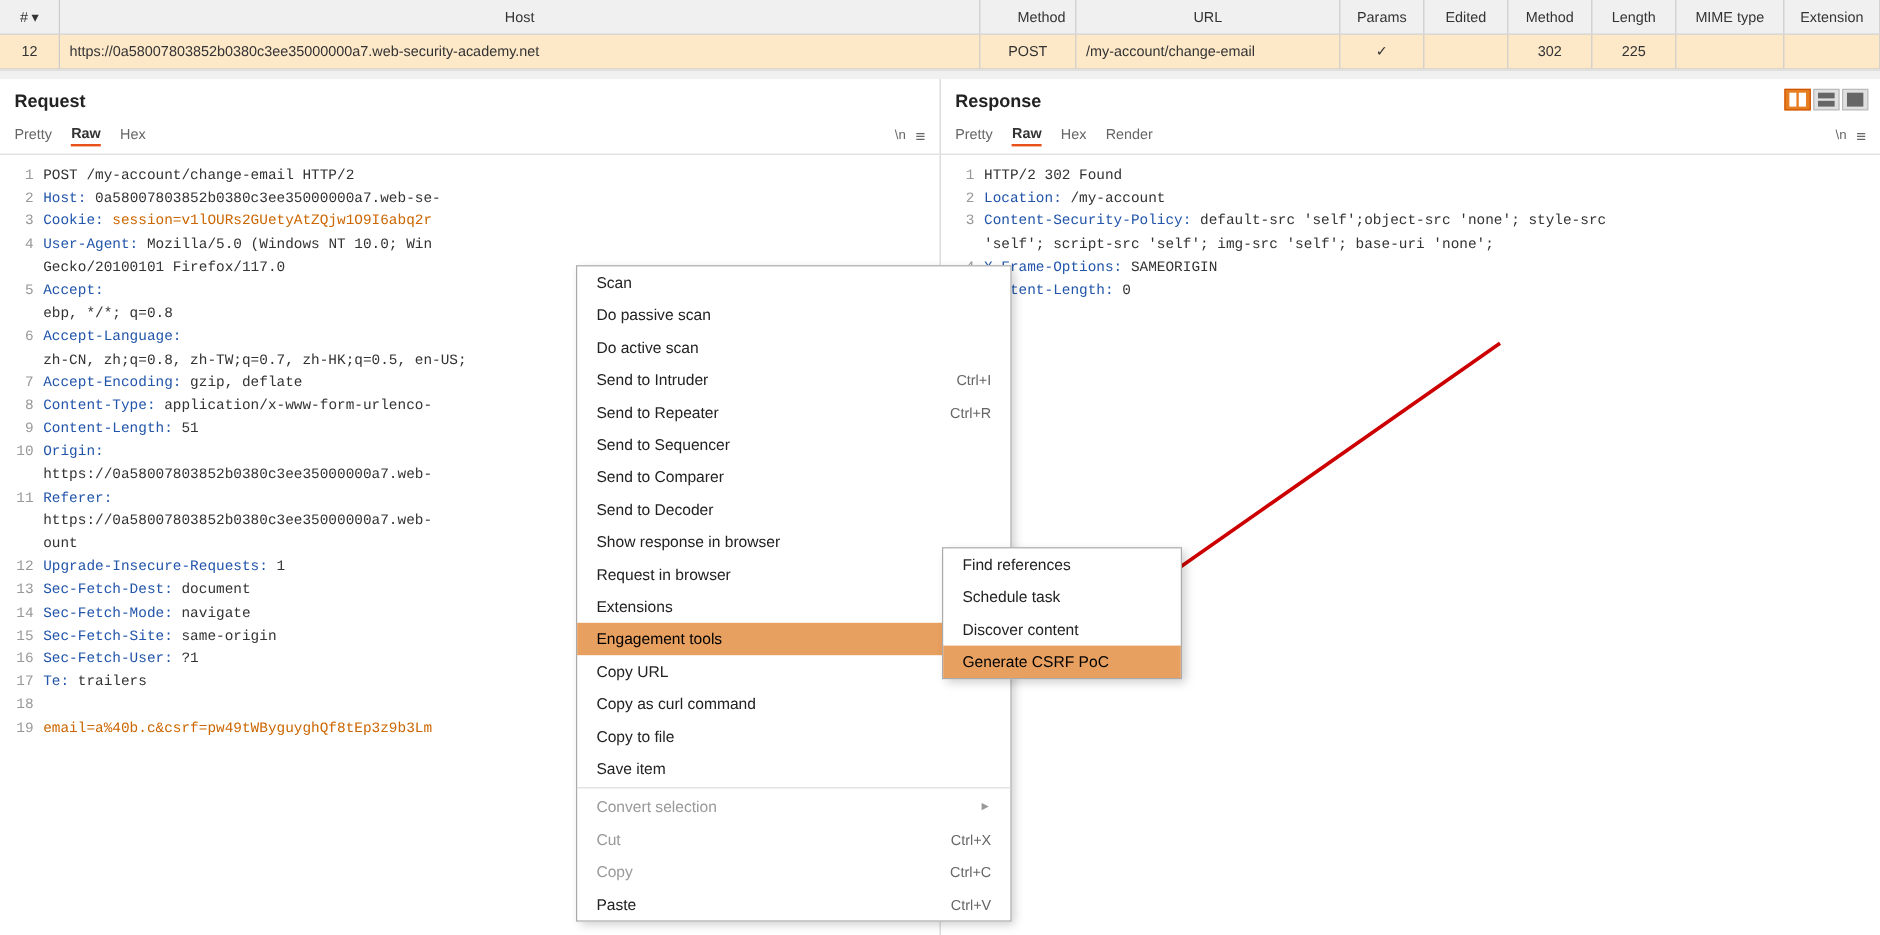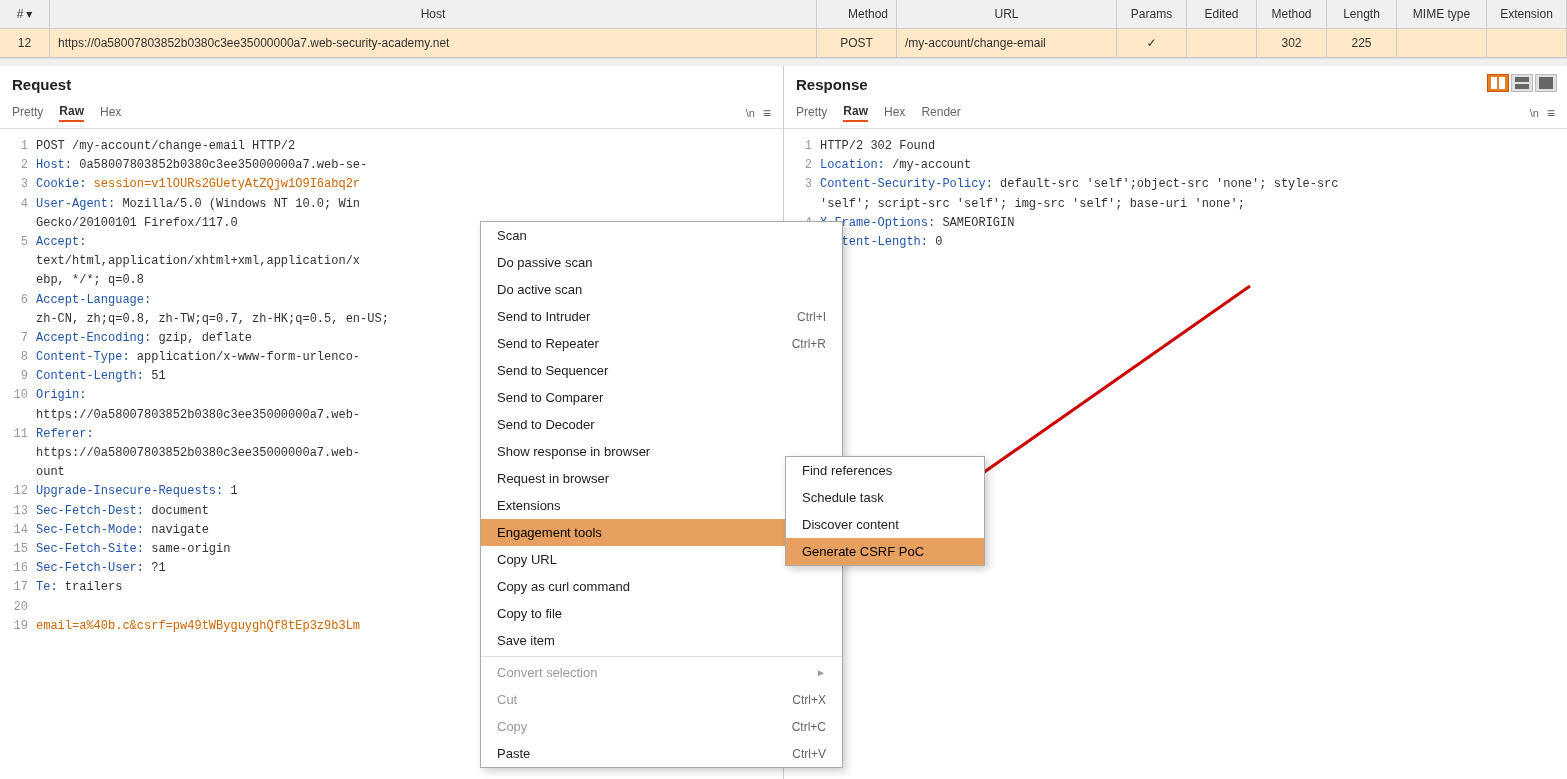--- a/index.html
+++ b/index.html
@@ -360,24 +360,20 @@
       <div class="code-line">
           <span class="line-num"></span>
           <span class="line-content">  Gecko/20100101 Firefox/117.0</span>
         </div>
       <div class="code-line">
           <span class="line-num">5</span>
           <span class="line-content"><span class="key">Accept:</span></span>
         </div>
       <div class="code-line">
           <span class="line-num"></span>
-          <span class="line-content">  text/html,application/xhtml+xml,application/x</span>
-        </div>
-      <div class="code-line">
-          <span class="line-num"></span>
           <span class="line-content">  ebp, */*; q=0.8</span>
         </div>
       <div class="code-line">
           <span class="line-num">6</span>
           <span class="line-content"><span class="key">Accept-Language:</span></span>
         </div>
       <div class="code-line">
           <span class="line-num"></span>
           <span class="line-content">  zh-CN, zh;q=0.8, zh-TW;q=0.7, zh-HK;q=0.5, en-US;</span>
         </div>
@@ -431,21 +427,21 @@
         </div>
       <div class="code-line">
           <span class="line-num">16</span>
           <span class="line-content"><span class="key">Sec-Fetch-User: </span><span>?1</span></span>
         </div>
       <div class="code-line">
           <span class="line-num">17</span>
           <span class="line-content"><span class="key">Te: </span><span>trailers</span></span>
         </div>
       <div class="code-line">
-          <span class="line-num">20</span>
+          <span class="line-num">18</span>
           <span class="line-content"></span>
         </div>
       <div class="code-line">
           <span class="line-num">19</span>
           <span class="line-content"><span class="highlight">email=a%40b.c&amp;csrf=pw49tWByguyghQf8tEp3z9b3Lm</span></span>
         </div>
     </div>
   </div>
 
   <div class="panel" style="border-right:none;">

